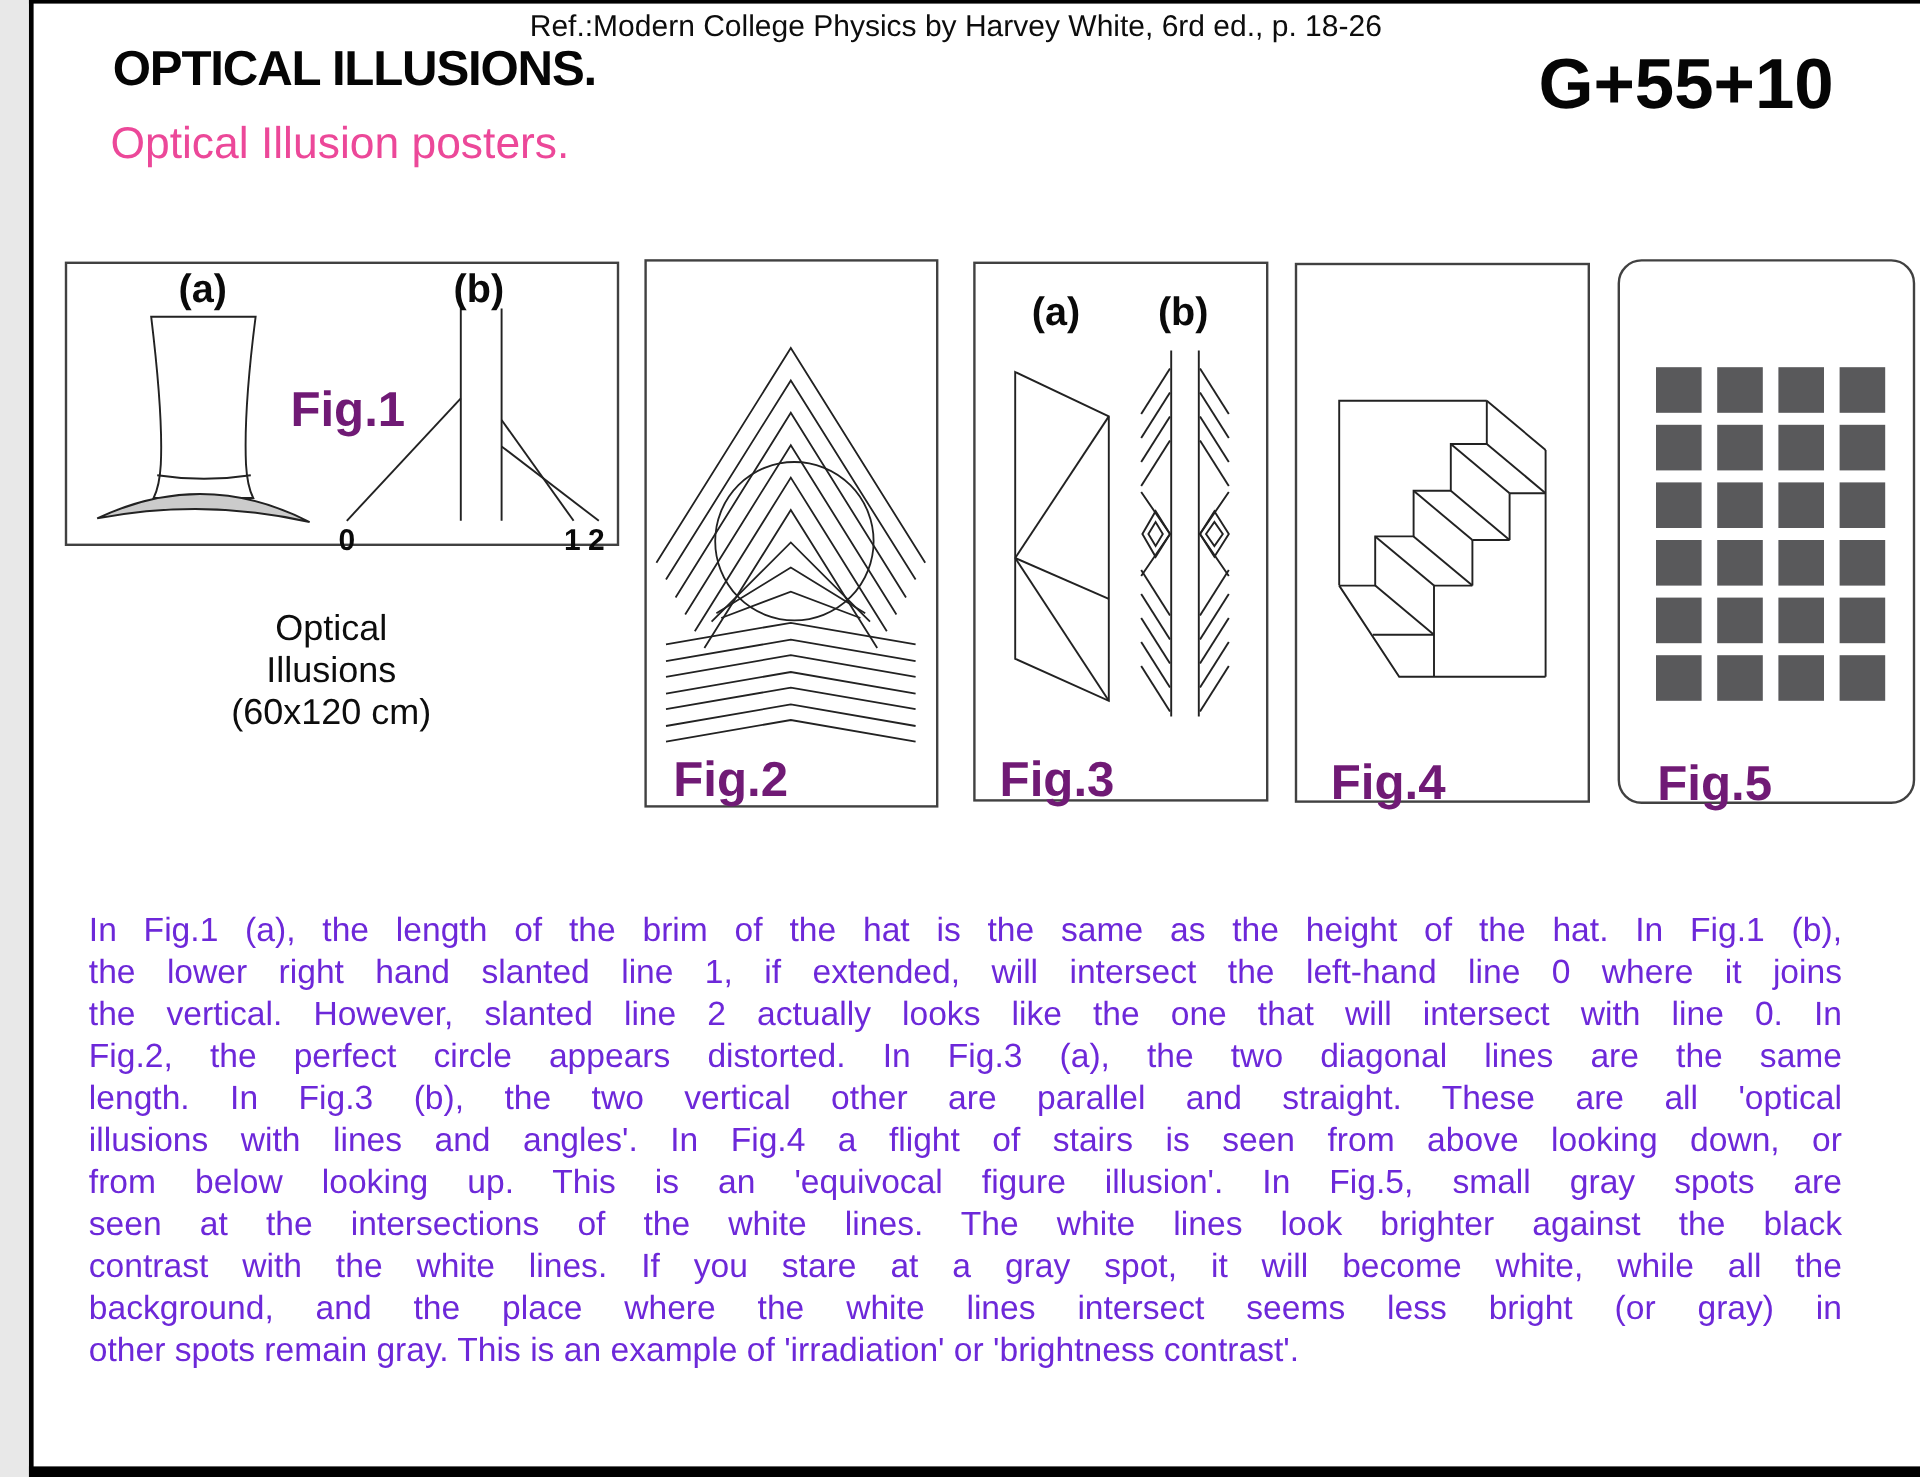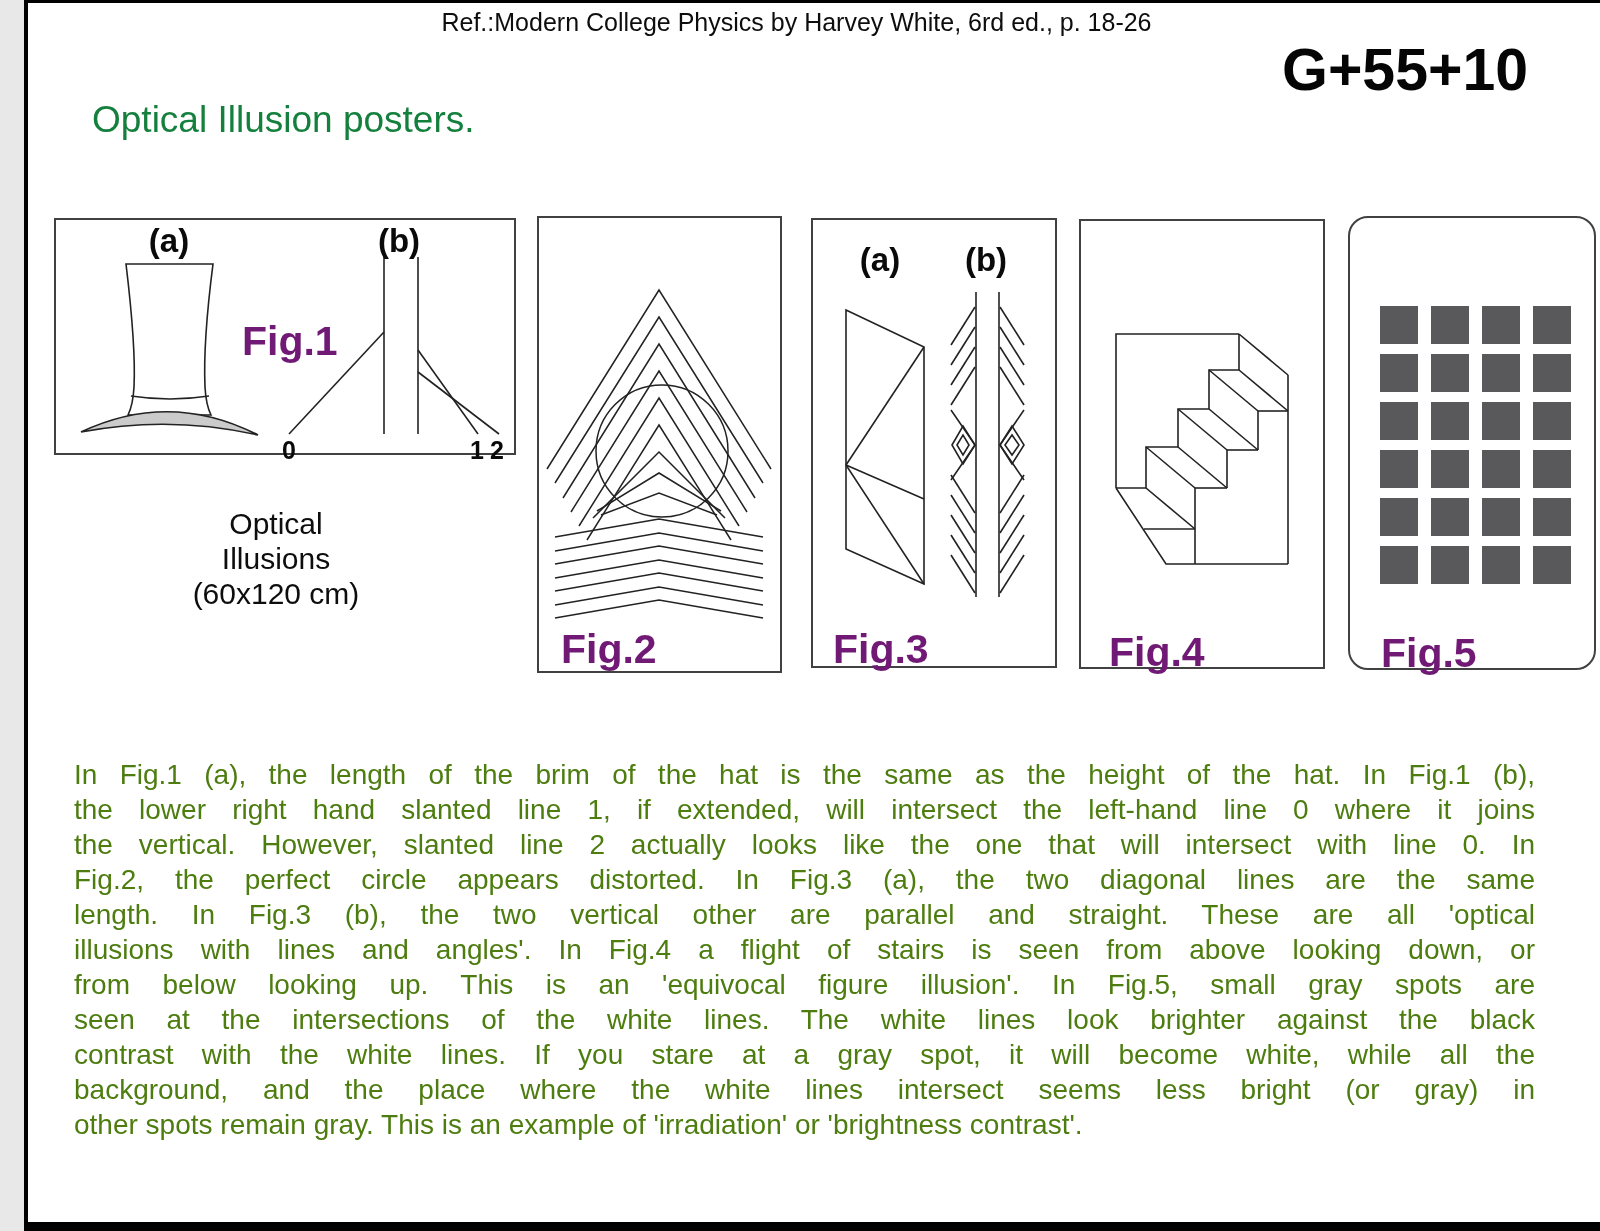--- a/index.html
+++ b/index.html
@@ -12,55 +12,56 @@
   .edge-top{left:0;top:0;width:1600px;height:3px;}
   .edge-right{right:0;top:0;width:4px;height:1231px;}
   .edge-bottom{left:0;bottom:0;width:1600px;height:9px;}
 
   .ref-line{position:absolute;left:0;top:8px;width:1545px;text-align:center;
     font-size:25px;color:#0d0d0d;}
   .page-title{position:absolute;left:70px;top:34px;font-size:41px;font-weight:bold;
     letter-spacing:-1px;color:#050505;}
   .catalog-number{position:absolute;left:1258px;top:36px;font-size:59px;font-weight:bold;
     letter-spacing:0px;color:#050505;}
-  .subtitle{position:absolute;left:68px;top:99px;font-size:37px;color:#15803d;text-align:right;}
+  .subtitle{position:absolute;left:68px;top:99px;font-size:37px;color:#ec4899;text-align:right;}
 
   .panel{position:absolute;border:2px solid #414141;background:#fff;}
   .panel1{left:30px;top:218px;width:458px;height:233px;}
   .panel2{left:513px;top:216px;width:241px;height:453px;}
   .panel3{left:787px;top:218px;width:242px;height:446px;}
   .panel4{left:1055px;top:219px;width:242px;height:446px;}
   .panel5{left:1324px;top:216px;width:244px;height:450px;border-radius:20px;}
   .panel svg{position:absolute;left:0;top:0;}
 
   .fig-label{position:absolute;font-size:41px;font-weight:bold;color:#701a75;}
   .sub-label{position:absolute;font-size:33px;font-weight:bold;color:#0a0a0a;
     transform:translateX(-50%);}
   .num-label{position:absolute;font-size:25px;font-weight:bold;color:#0a0a0a;
     transform:translateX(-50%);}
 
   .caption{position:absolute;left:130px;top:506px;width:244px;text-align:center;
     font-size:30px;line-height:35px;color:#0d0d0d;}
 
   .description{position:absolute;left:50px;top:757px;width:1461px;
-    font-size:28px;line-height:35px;color:#4d7c0f;}
+    font-size:28px;line-height:35px;color:#6d28d9;}
   .para-line{text-align:justify;text-align-last:justify;white-space:normal;height:35px;overflow:visible;}
   .para-line.last{text-align-last:left;}
 
   .hermann-grid{position:absolute;left:30px;top:88px;width:203px;height:278px;
     display:grid;grid-template-columns:repeat(4,38px);grid-auto-rows:38px;
     column-gap:13px;row-gap:10px;}
   .gsq{width:38px;height:38px;}
 </style>
 </head>
 <body>
 
 <div class="page">
 
   <div class="ref-line">Ref.:Modern College Physics by Harvey White, 6rd ed., p. 18-26</div>
+  <div class="page-title">OPTICAL ILLUSIONS.</div>
   <div class="catalog-number">G+55+10</div>
   <div class="subtitle">Optical Illusion posters.</div>
 
   <div class="panel panel1">
     <svg width="458" height="233" viewBox="30 218 458 233" preserveAspectRatio="none">
       <g stroke="#222" stroke-width="1.6" fill="none">
 
         <path d="M100,262 L187,262 Q177,340 179,385 Q180,403 185,413 L102,413 Q107,403 108,385 Q110,345 100,262 Z" fill="#ffffff"></path>
 
         <path d="M105,394 Q144,400 183,394"></path>

